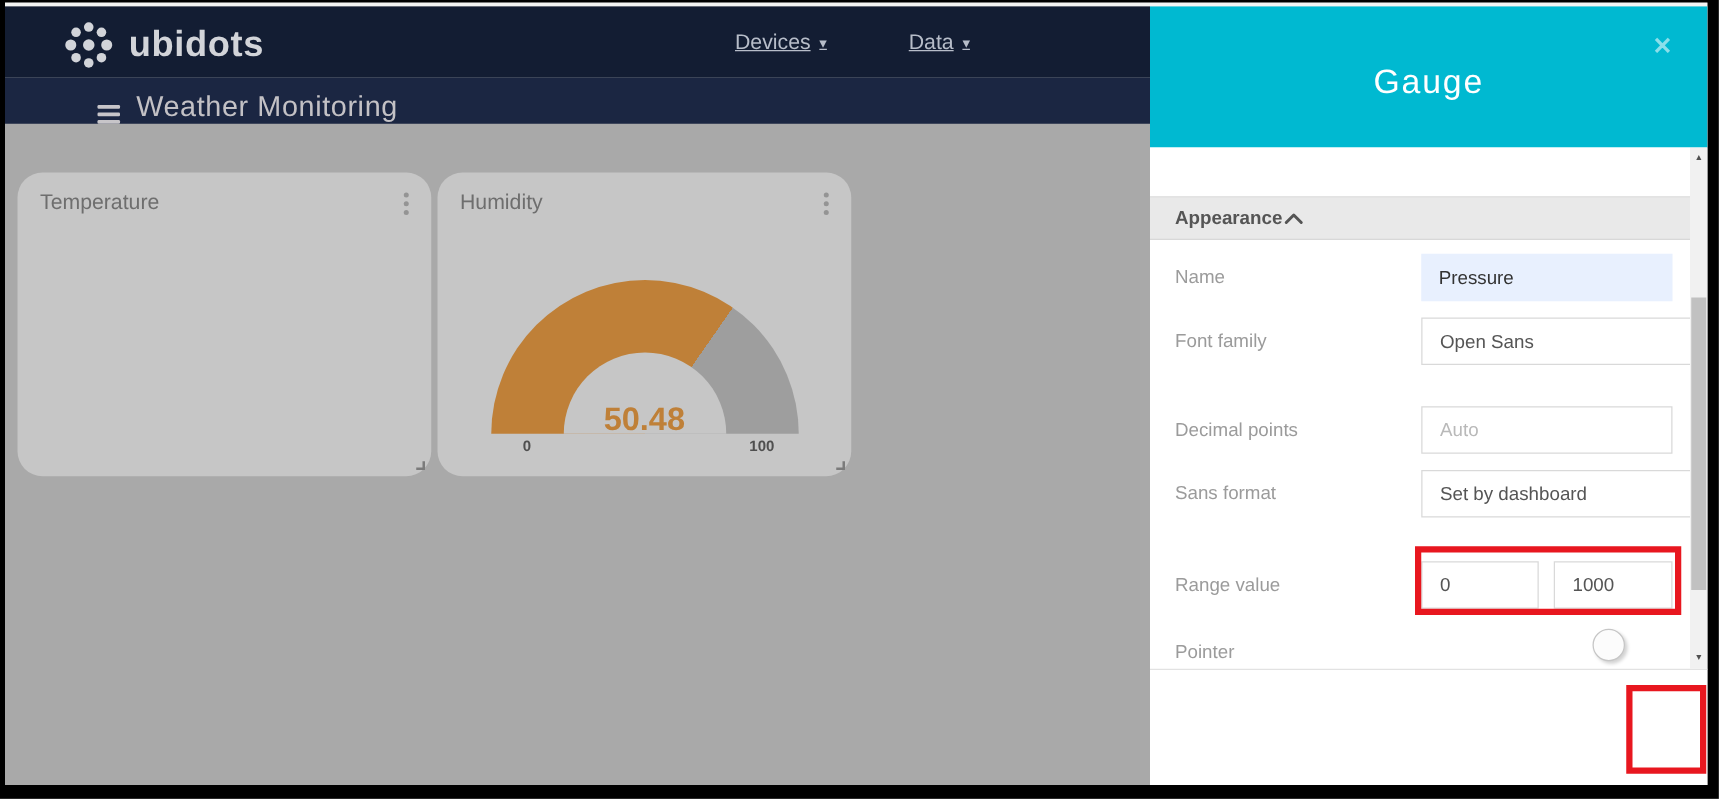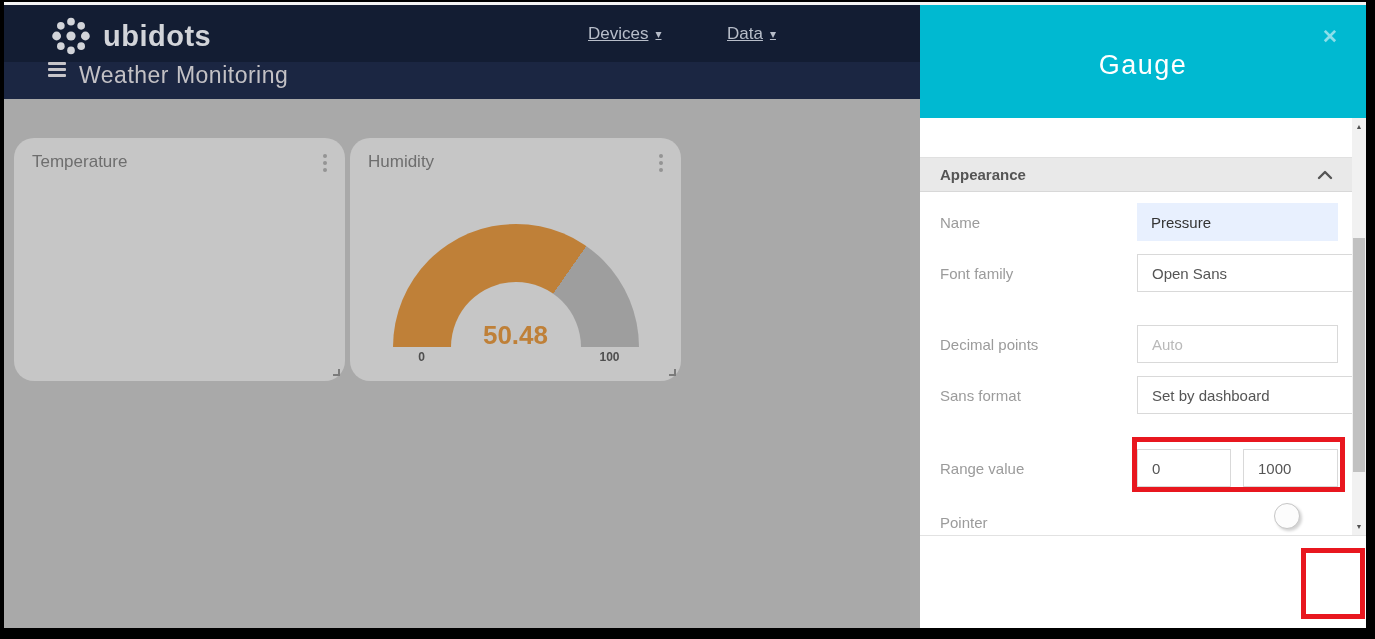--- a/index.html
+++ b/index.html
@@ -11,21 +11,21 @@
 
   
   .navbar { position:absolute; left:0; top:3px; width:916px; height:57px; background:#131d33; }
   .brand { position:absolute; left:44px; top:8px; display:flex; align-items:center; gap:9px; cursor:pointer; }
   .brand-text { font-size:29px; font-weight:bold; color:#d2d4d9; letter-spacing:.5px; line-height:1; padding-bottom:4px; }
   .menu { position:absolute; top:0; height:57px; display:flex; align-items:center; gap:7px; color:#b7bdc9; font-size:17px; cursor:pointer;text-decoration:underline; }
   .menu-devices { left:584px; }
   .menu-data { left:723px; }
   .caret { font-size:12px; color:#b7bdc9; }
 
-  .subbar { position:absolute; left:0; top:60px; width:916px; height:37px; background:#1b2642; display:flex; align-items:flex-start; }
+  .subbar { position:absolute; left:0; top:60px; width:916px; height:37px; background:#1b2642; display:flex; align-items:flex-end;padding-left:30px; }
   .hamburger { margin-left:44px; display:flex; flex-direction:column; gap:3px; cursor:pointer; }
   .hamburger i { display:block; width:18px; height:3px; background:#c7c5c9; border-radius:1px; }
   .dash-title { margin-left:13px; font-size:23px; font-weight:400; color:#c3c1c5; letter-spacing:.5px; }
 
   .canvas { position:absolute; left:0; top:115px; width:916px; height:511px; background:#a9a9a9; }
 
   .widget { position:absolute; top:21px; width:331px; height:243px; background:#c6c6c6;border-radius:20px; }
   .widget-temp { left:10px; }
   .widget-hum { left:346px; }
   .widget-header { position:absolute; top:14px; left:18px; right:15px; display:flex; justify-content:space-between; align-items:flex-start; }
@@ -49,21 +49,21 @@
   .gauge-min { left:29px; }
   .gauge-max { left:217px; }
 
   
   .panel { position:absolute; left:916px; top:3px; width:446px; height:623px; background:#fff; }
   .panel-header { position:absolute; top:0; left:0; right:0; height:113px; background:#00b9d1; }
   .panel-title { text-align:center; padding-top:45px; color:#fff; font-size:27px; font-weight:400; letter-spacing:1.5px; }
   .close-x { position:absolute; top:20px; right:28px; font-size:19px; font-weight:bold; color:rgba(255,255,255,.55); cursor:pointer; }
 
   .panel-body { position:absolute; top:113px; left:0; width:432px; height:417px; background:#fff; overflow:hidden; }
-  .section-bar { position:absolute; top:39px; left:0; width:432px; height:35px; background:#e9e9e9; border-top:1px solid #e0e0e0; border-bottom:1px solid #d8d8d8; display:flex; align-items:center; justify-content:space-between; cursor:pointer; }
+  .section-bar { position:absolute; top:39px; left:0; width:432px; height:35px; background:#e9e9e9; border-top:1px solid #e0e0e0; border-bottom:1px solid #d8d8d8; display:flex; align-items:center; cursor:pointer; }
   .section-title { margin-left:20px; font-size:15px; font-weight:bold; color:#555; }
   .section-chev { margin-right:18px; display:flex; }
 
   .row { position:absolute; left:0; width:432px; height:38px; }
   .row-label { position:absolute; left:20px; top:50%; transform:translateY(-50%); font-size:15px; color:#9b9b9b; }
   .row-control { position:absolute; left:217px; top:0; width:201px; height:38px; }
   .row-name { top:85px; } .row-font { top:136px; } .row-decimal { top:207px; }
   .row-date { top:258px; } .row-range { top:331px; } .row-pointer { top:385px; }
 
   .input { width:100%; height:38px; border:1px solid #d9d9d9; background:#fff; padding:0 14px; font-size:15px; color:#555; font-family:"Liberation Sans",sans-serif; outline:none; }

